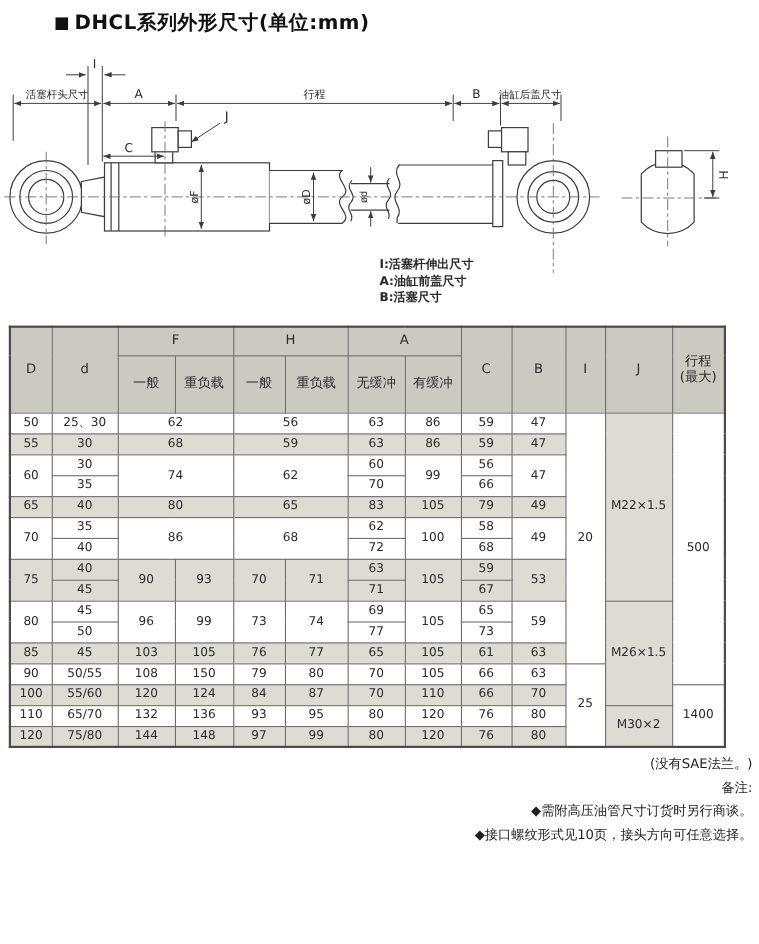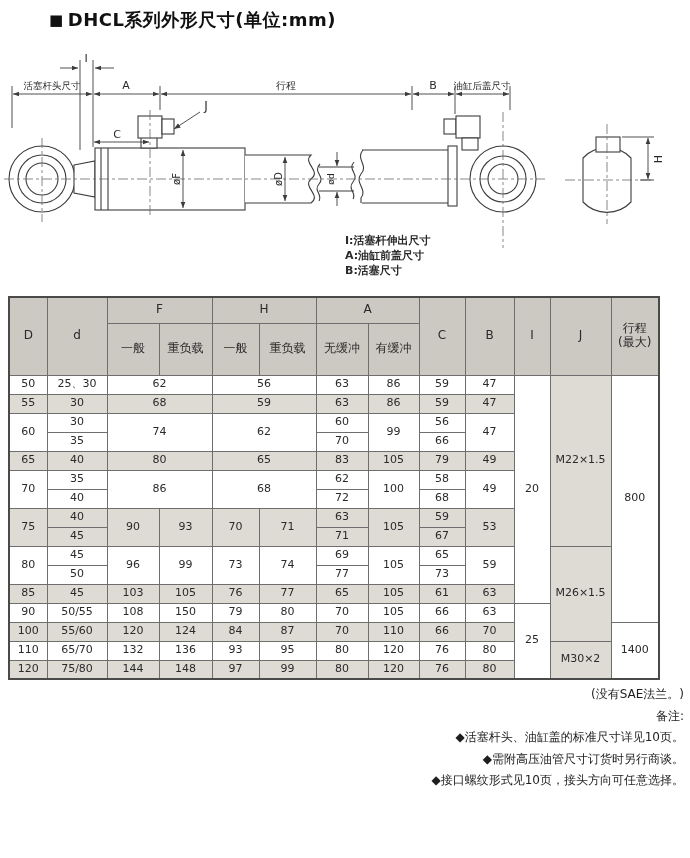--- a/index.html
+++ b/index.html
@@ -199,21 +199,21 @@
       <td>50</td>
       <td>25、30</td>
       <td colspan="2">62</td>
       <td colspan="2">56</td>
       <td>63</td>
       <td>86</td>
       <td>59</td>
       <td>47</td>
       <td rowspan="12" class="plain">20</td>
       <td rowspan="9" class="jcol">M22×1.5</td>
-      <td rowspan="13" class="plain">800</td>
+      <td rowspan="13" class="plain">500</td>
     </tr>
     <tr class="shaded">
       <td>55</td>
       <td>30</td>
       <td colspan="2">68</td>
       <td colspan="2">59</td>
       <td>63</td>
       <td>86</td>
       <td>59</td>
       <td>47</td>
@@ -355,16 +355,15 @@
       <td>120</td>
       <td>76</td>
       <td>80</td>
     </tr>
   </tbody>
 </table>
 
 <div class="notes">
   <p>(没有SAE法兰。)</p>
   <p>备注:</p>
-  <p>◆活塞杆头、油缸盖的标准尺寸详见10页。</p>
   <p>◆需附高压油管尺寸订货时另行商谈。</p>
   <p>◆接口螺纹形式见10页，接头方向可任意选择。</p>
 </div>
 
 </body></html>

